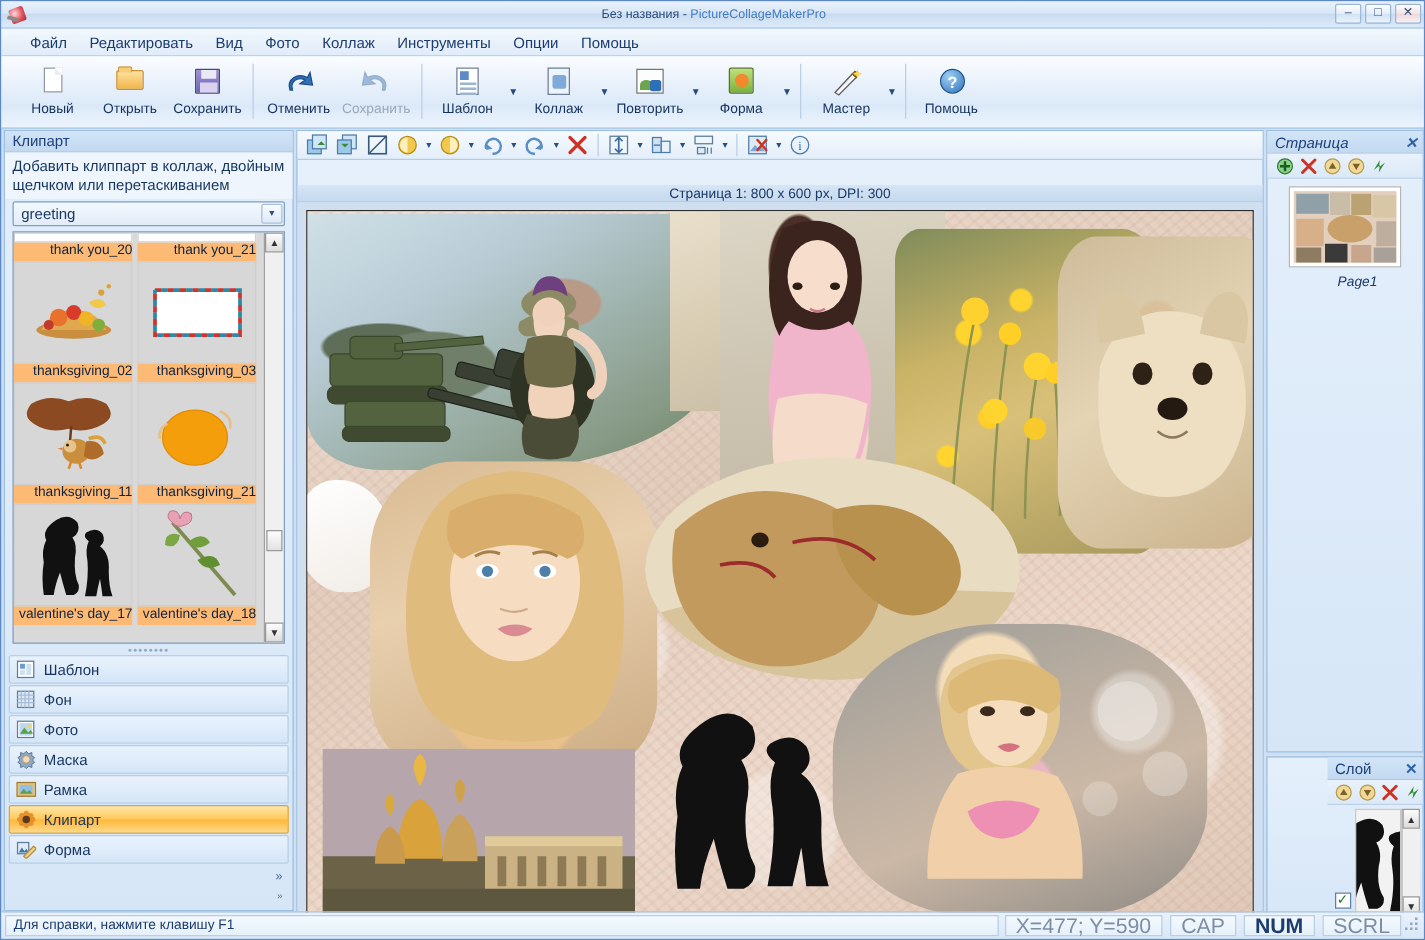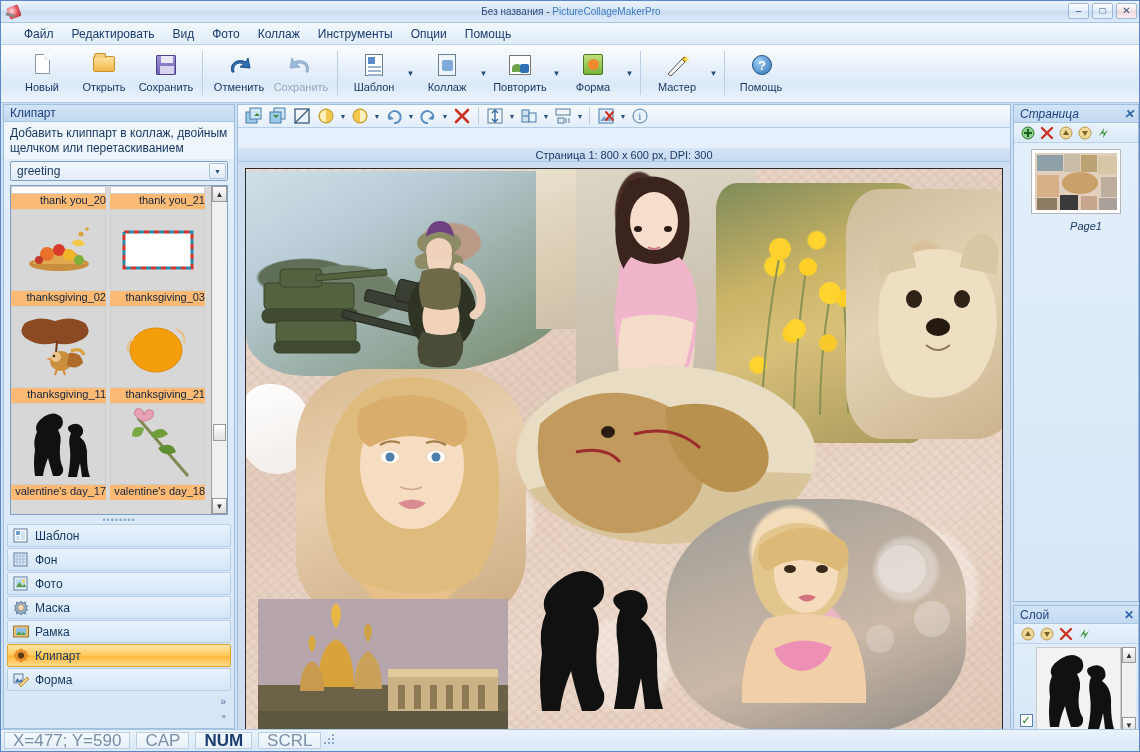--- a/index.html
+++ b/index.html
@@ -1083,21 +1083,21 @@
               <rect x="25" y="42" width="18" height="17" fill="#3a3a3a"></rect>
               <rect x="46" y="43" width="16" height="16" fill="#c8a58d"></rect>
               <rect x="64" y="45" width="18" height="14" fill="#a9a09a"></rect>
             </svg>
           </div>
         </div>
         <div class="page-label">Page1</div>
       </div>
     </div>
 
-    <div class="rp" style="flex:1;">
+    <div class="rp" style="flex:1;padding-left:48px;">
       <div class="rp-head">
         <span>Слой</span>
         <span class="x">✕</span>
       </div>
       <div class="rp-tools">
         <span class="rtbtn">
           <svg width="14" height="14">
               <circle cx="7" cy="7" r="6" fill="#f0d89a" stroke="#b89a4a"></circle>
               <path d="M7 4 l3 5 -6 0z" fill="#7a6222"></path>
             </svg>
@@ -1134,20 +1134,21 @@
             <div class="vsbtn">▲</div>
             <div class="vsbtn">▼</div>
           </div>
         </div>
         <div class="layer-name">Clipart</div>
       </div>
     </div>
   </div>
 
   <div id="statusbar">
+    <div class="sb-main">Для справки, нажмите клавишу F1</div>
     <div class="sb-cell coords">X=477; Y=590</div>
     <div class="sb-cell">CAP</div>
     <div class="sb-cell on">NUM</div>
     <div class="sb-cell">SCRL</div>
     <div class="sb-grip">
       <i style="left:8px;top:8px"></i>
         <i style="left:4px;top:8px"></i>
         <i style="left:8px;top:4px"></i>
       <i style="left:0px;top:8px"></i>
         <i style="left:4px;top:4px"></i>

